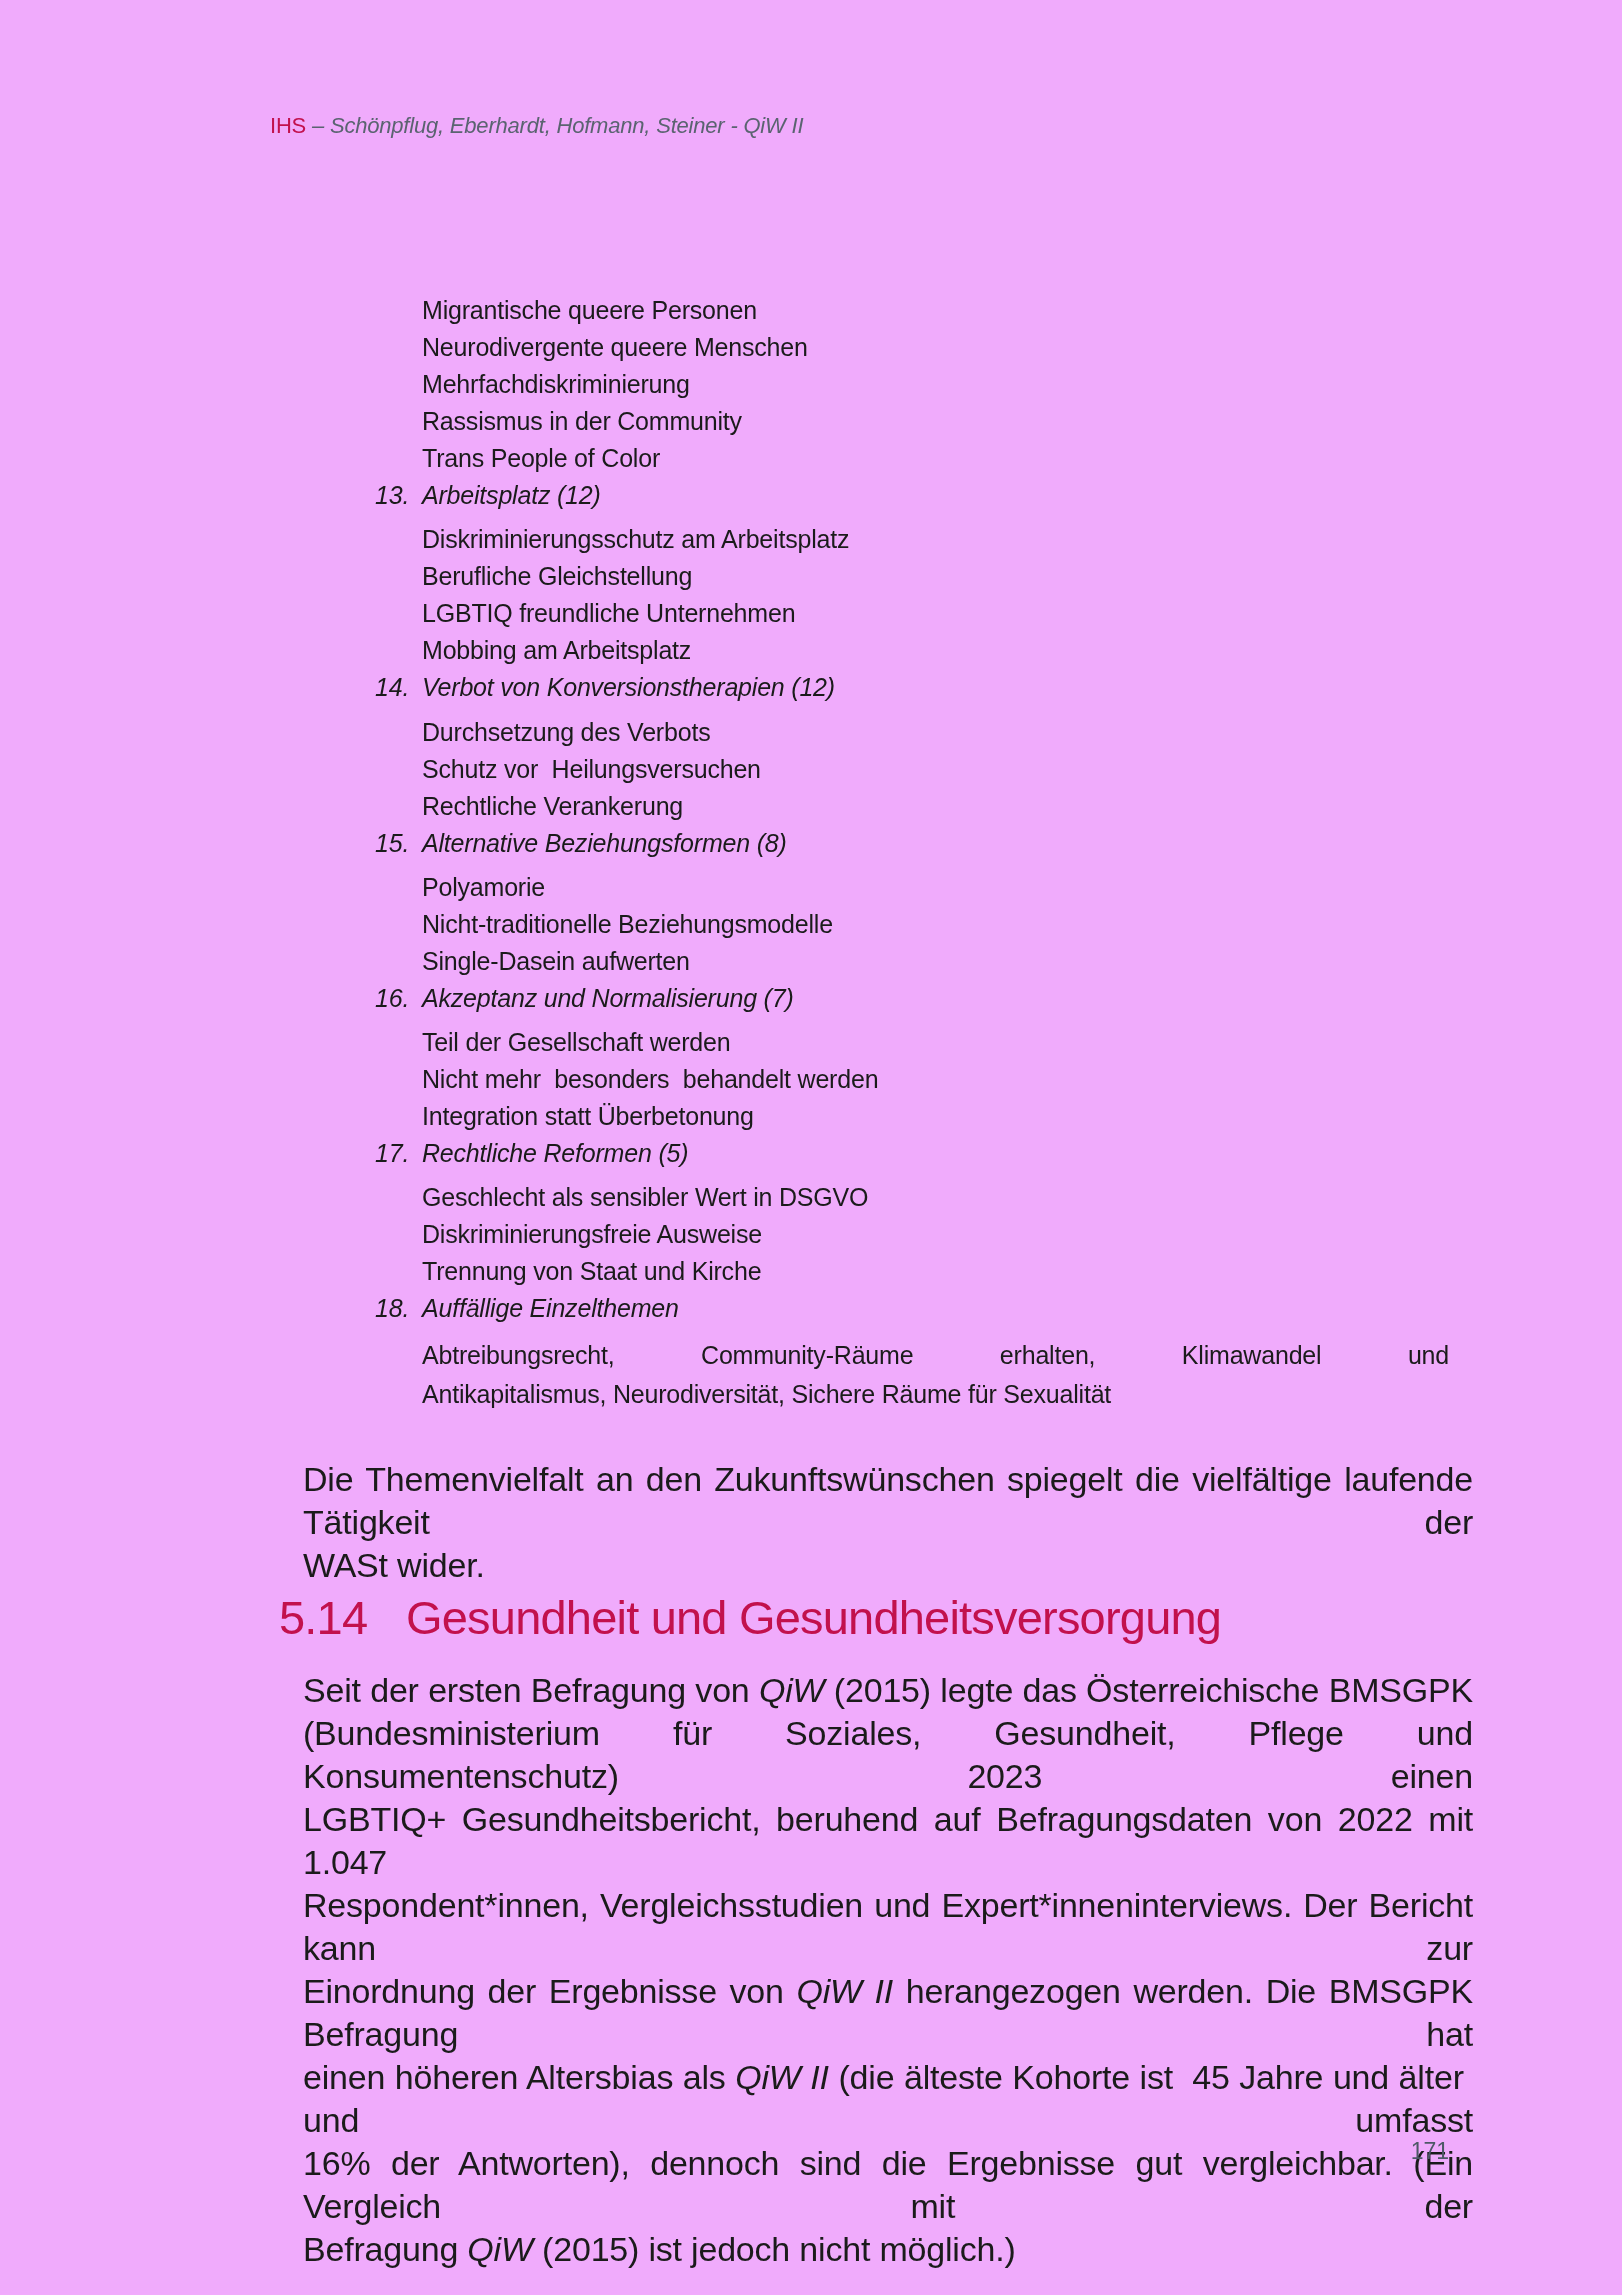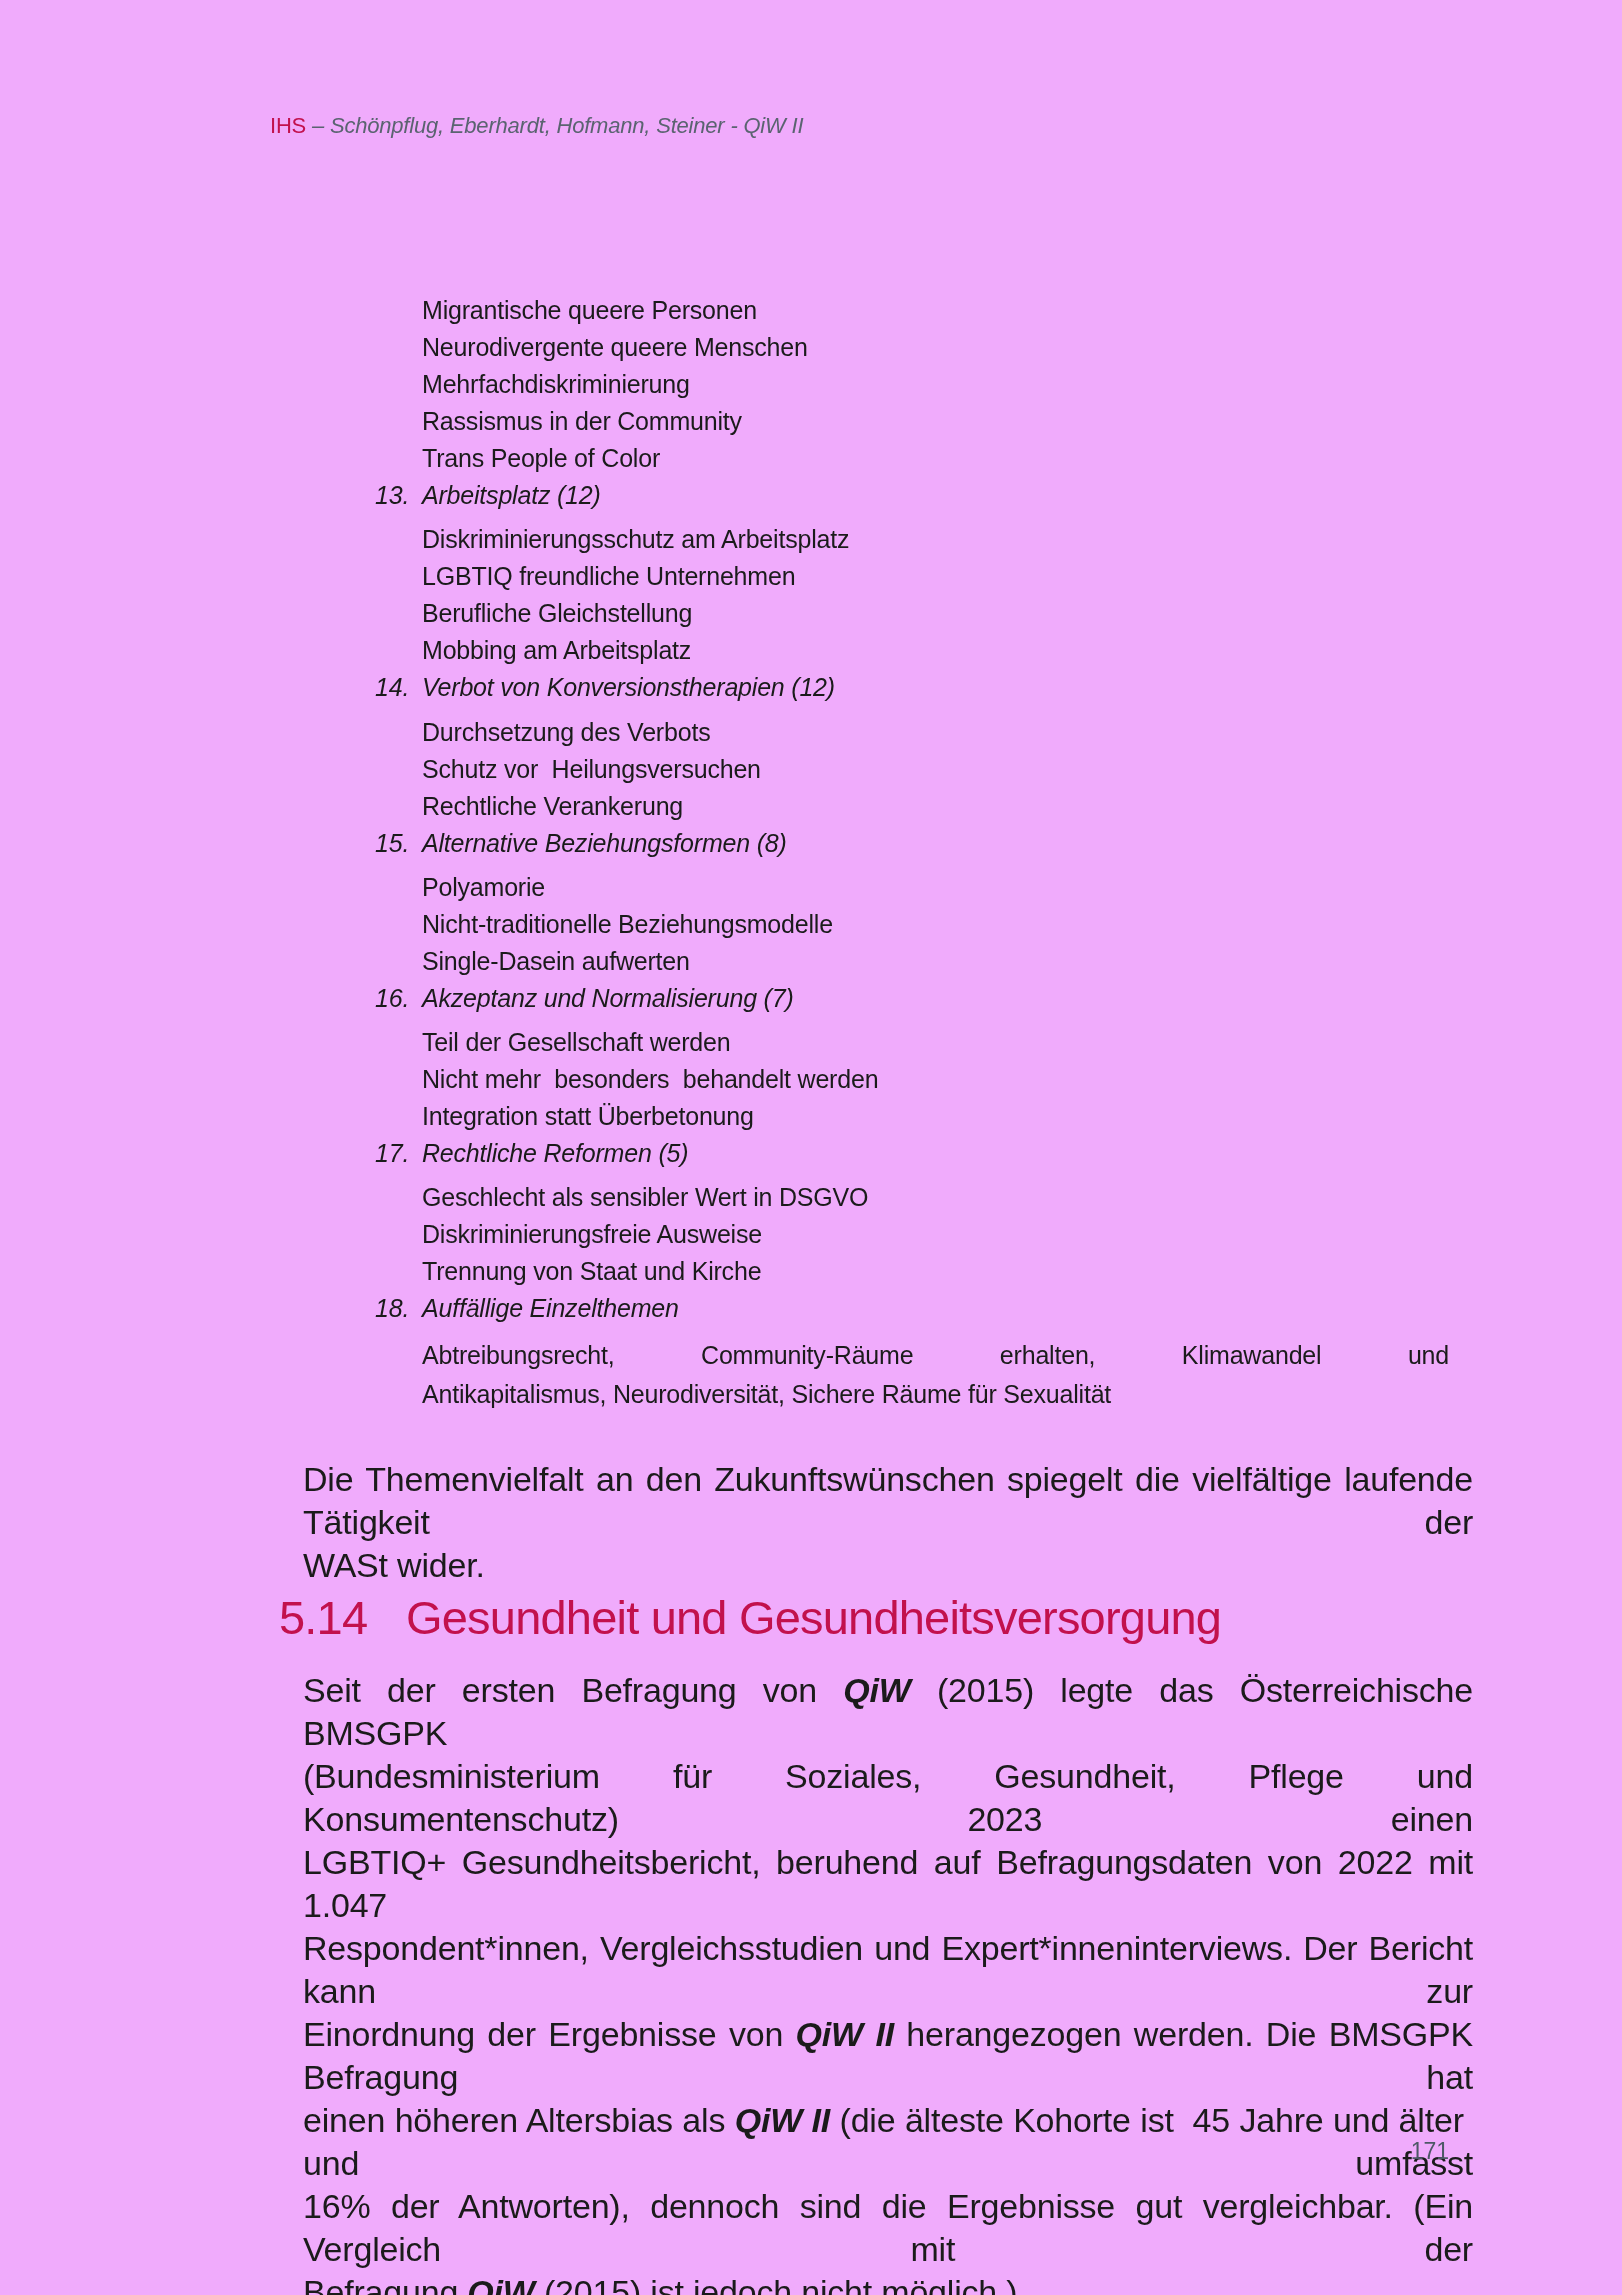--- a/index.html
+++ b/index.html
@@ -4,21 +4,21 @@
 <style>
   html,body{margin:0;padding:0;background:#ffffff;}
   .page{
     position:relative;
     width:1622px;height:2295px;
     background:#f0abfc;
     font-family:"Liberation Sans",sans-serif;
     color:#1b1b1b;
     overflow:hidden;
   }
-  .it{font-style:italic;font-weight:bold;}
+  .it{font-style:italic;}
 
   
   .header{
     position:absolute;top:112px;left:270px;
     font-size:22px;line-height:27.6px;letter-spacing:-0.2px;
     white-space:nowrap;
   }
   .header .ihs{color:#c2114d;font-style:normal;}
   .header .authors{color:#5a6370;font-style:italic;}
 
@@ -76,22 +76,22 @@
 
   <div class="list-block" id="wishlist">
       <div class="sub-line"><span>Migrantische queere Personen</span></div>
       <div class="sub-line"><span>Neurodivergente queere Menschen</span></div>
       <div class="sub-line"><span>Mehrfachdiskriminierung</span></div>
       <div class="sub-line"><span>Rassismus in der Community</span></div>
       <div class="sub-line"><span>Trans People of Color</span></div>
       <div class="entry">
         <div class="entry-title"><span class="entry-num">13.</span><span>Arbeitsplatz (12)</span></div>
         <div class="sub-line"><span>Diskriminierungsschutz am Arbeitsplatz</span></div>
+        <div class="sub-line"><span>Berufliche Gleichstellung</span></div>
         <div class="sub-line"><span>LGBTIQ freundliche Unternehmen</span></div>
-        <div class="sub-line"><span>Berufliche Gleichstellung</span></div>
         <div class="sub-line"><span>Mobbing am Arbeitsplatz</span></div>
       </div>
       <div class="entry">
         <div class="entry-title"><span class="entry-num">14.</span><span>Verbot von Konversionstherapien (12)</span></div>
         <div class="sub-line"><span>Durchsetzung des Verbots</span></div>
         <div class="sub-line"><span>Schutz vor&nbsp; Heilungsversuchen</span></div>
         <div class="sub-line"><span>Rechtliche Verankerung</span></div>
       </div>
       <div class="entry">
         <div class="entry-title"><span class="entry-num">15.</span><span>Alternative Beziehungsformen (8)</span></div>

